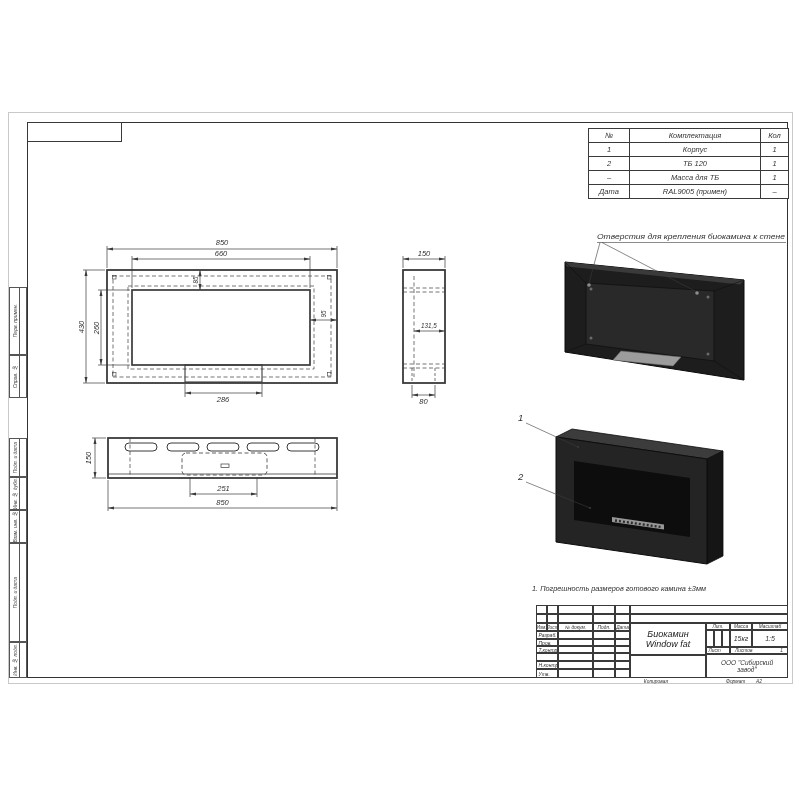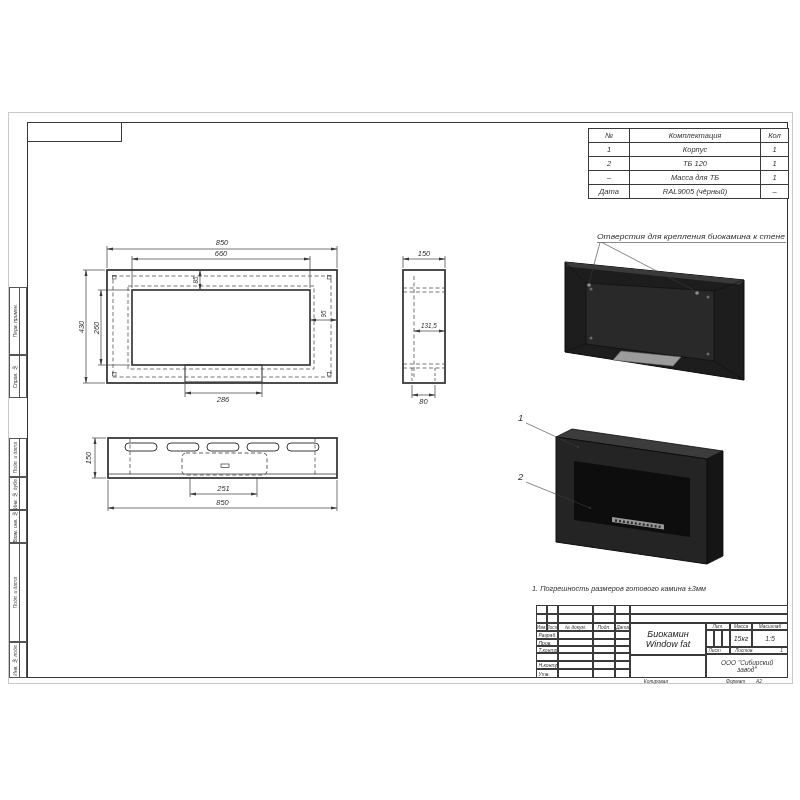--- a/index.html
+++ b/index.html
@@ -102,21 +102,21 @@
     <div class="pcell pc2">ТБ 120</div>
     <div class="pcell pc3">1</div>
   </div>
   <div class="prow">
     <div class="pcell pc1">–</div>
     <div class="pcell pc2">Масса для ТБ</div>
     <div class="pcell pc3">1</div>
   </div>
   <div class="prow">
     <div class="pcell pc1">Дата</div>
-    <div class="pcell pc2">RAL9005 (чёрный)</div>
+    <div class="pcell pc2">RAL9005 (примен)</div>
     <div class="pcell pc3">–</div>
   </div>
 </div>
 
 <div class="abs tblock">
 
   <div class="tcell" style="left:0;top:0;width:11px;height:9px;"></div>
   <div class="tcell" style="left:11px;top:0;width:11px;height:9px;"></div>
   <div class="tcell" style="left:22px;top:0;width:35px;height:9px;"></div>
   <div class="tcell" style="left:57px;top:0;width:22px;height:9px;"></div>

